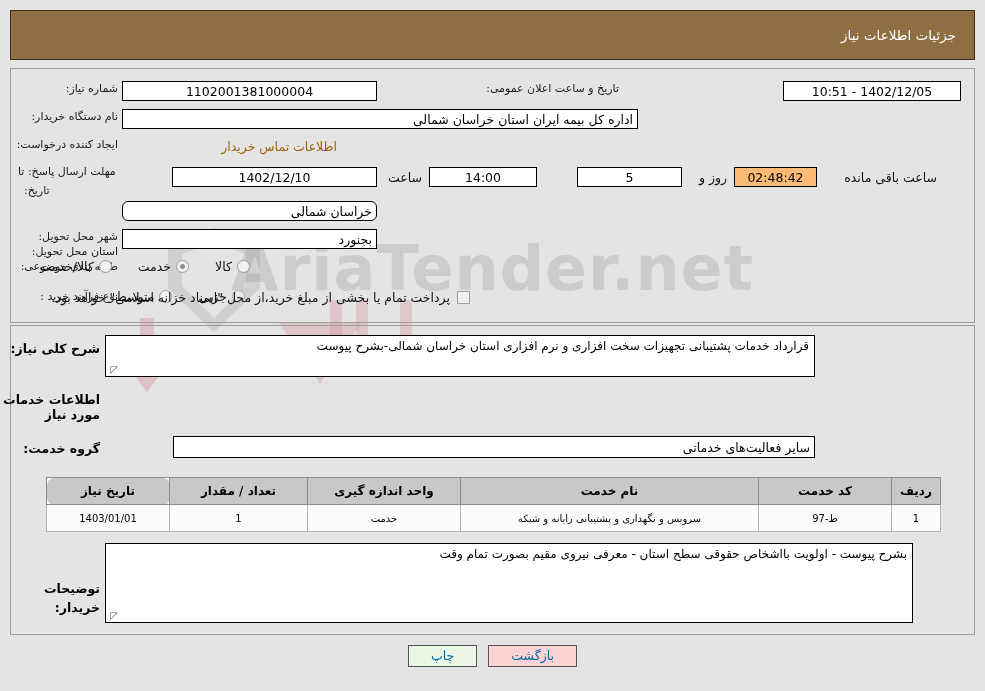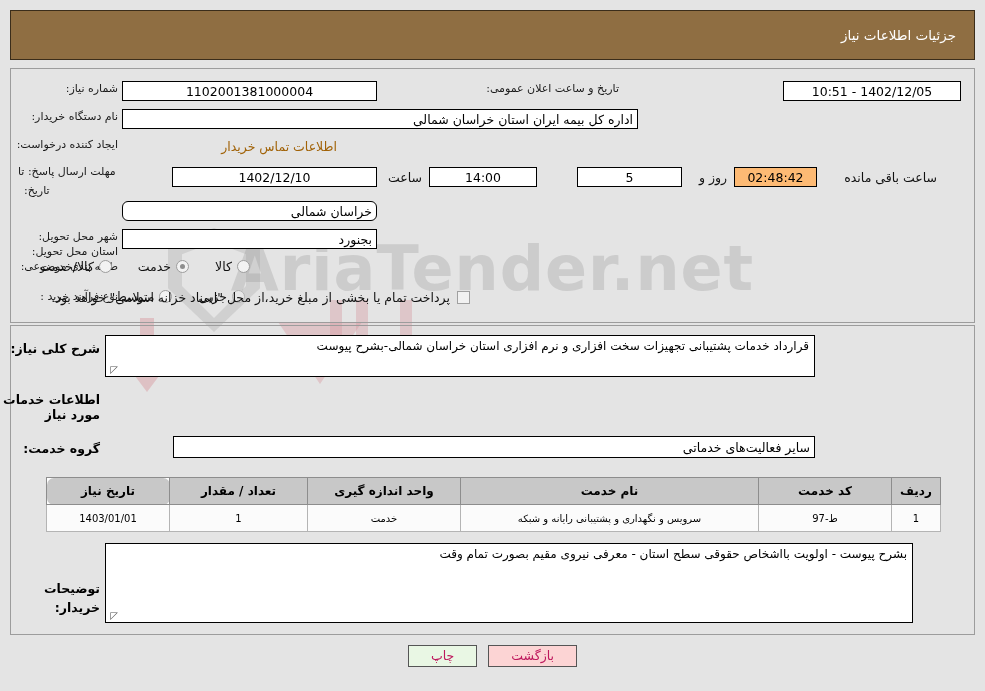--- a/index.html
+++ b/index.html
@@ -294,21 +294,21 @@
     top: 645px;
     width: 985px;
     display: flex;
     justify-content: center;
     gap: 11px;
     z-index: 3;
   }
   .btn {
     border: 1px solid #555;
     font-size: 12.5px;
-    color: #be185d;
+    color: #0369a1;
     height: 22px;
     line-height: 20px;
     padding: 0 22px;
     box-sizing: border-box;
     cursor: pointer;
     text-align: center;
   }
   .btn-print { background: #e9f7e4; }
   .btn-back  { background: #fcd4d4; }
 </style>

